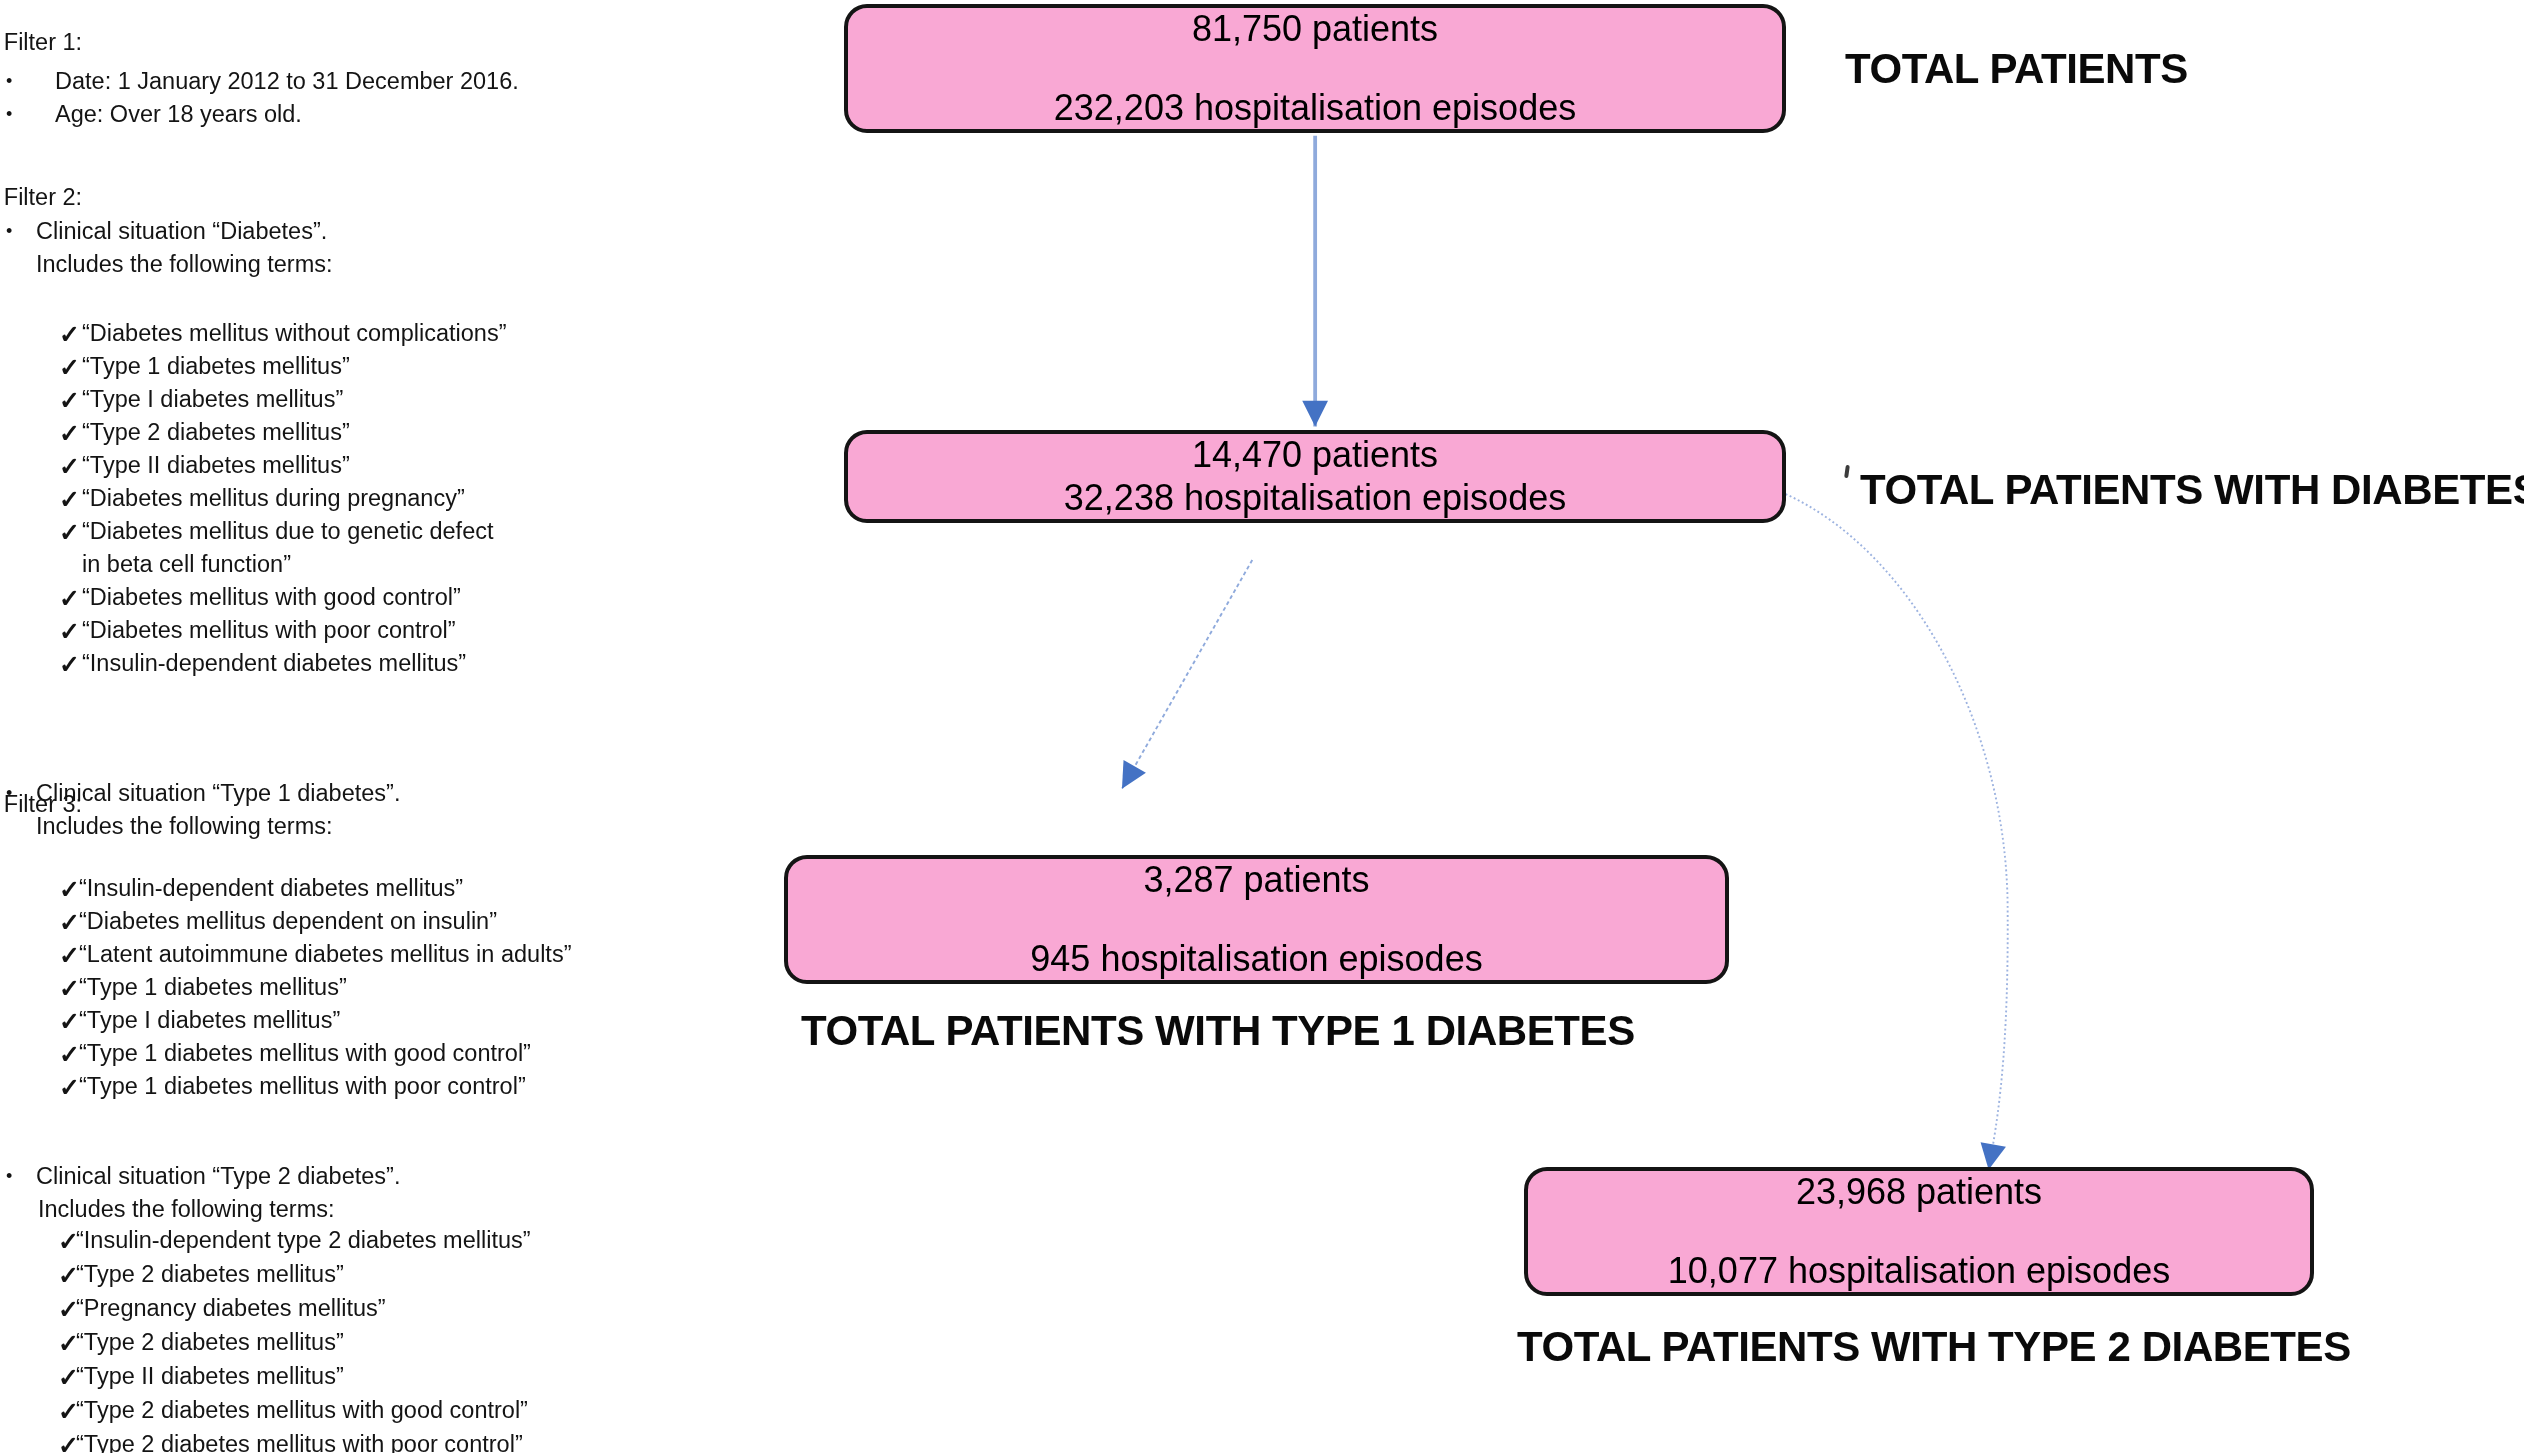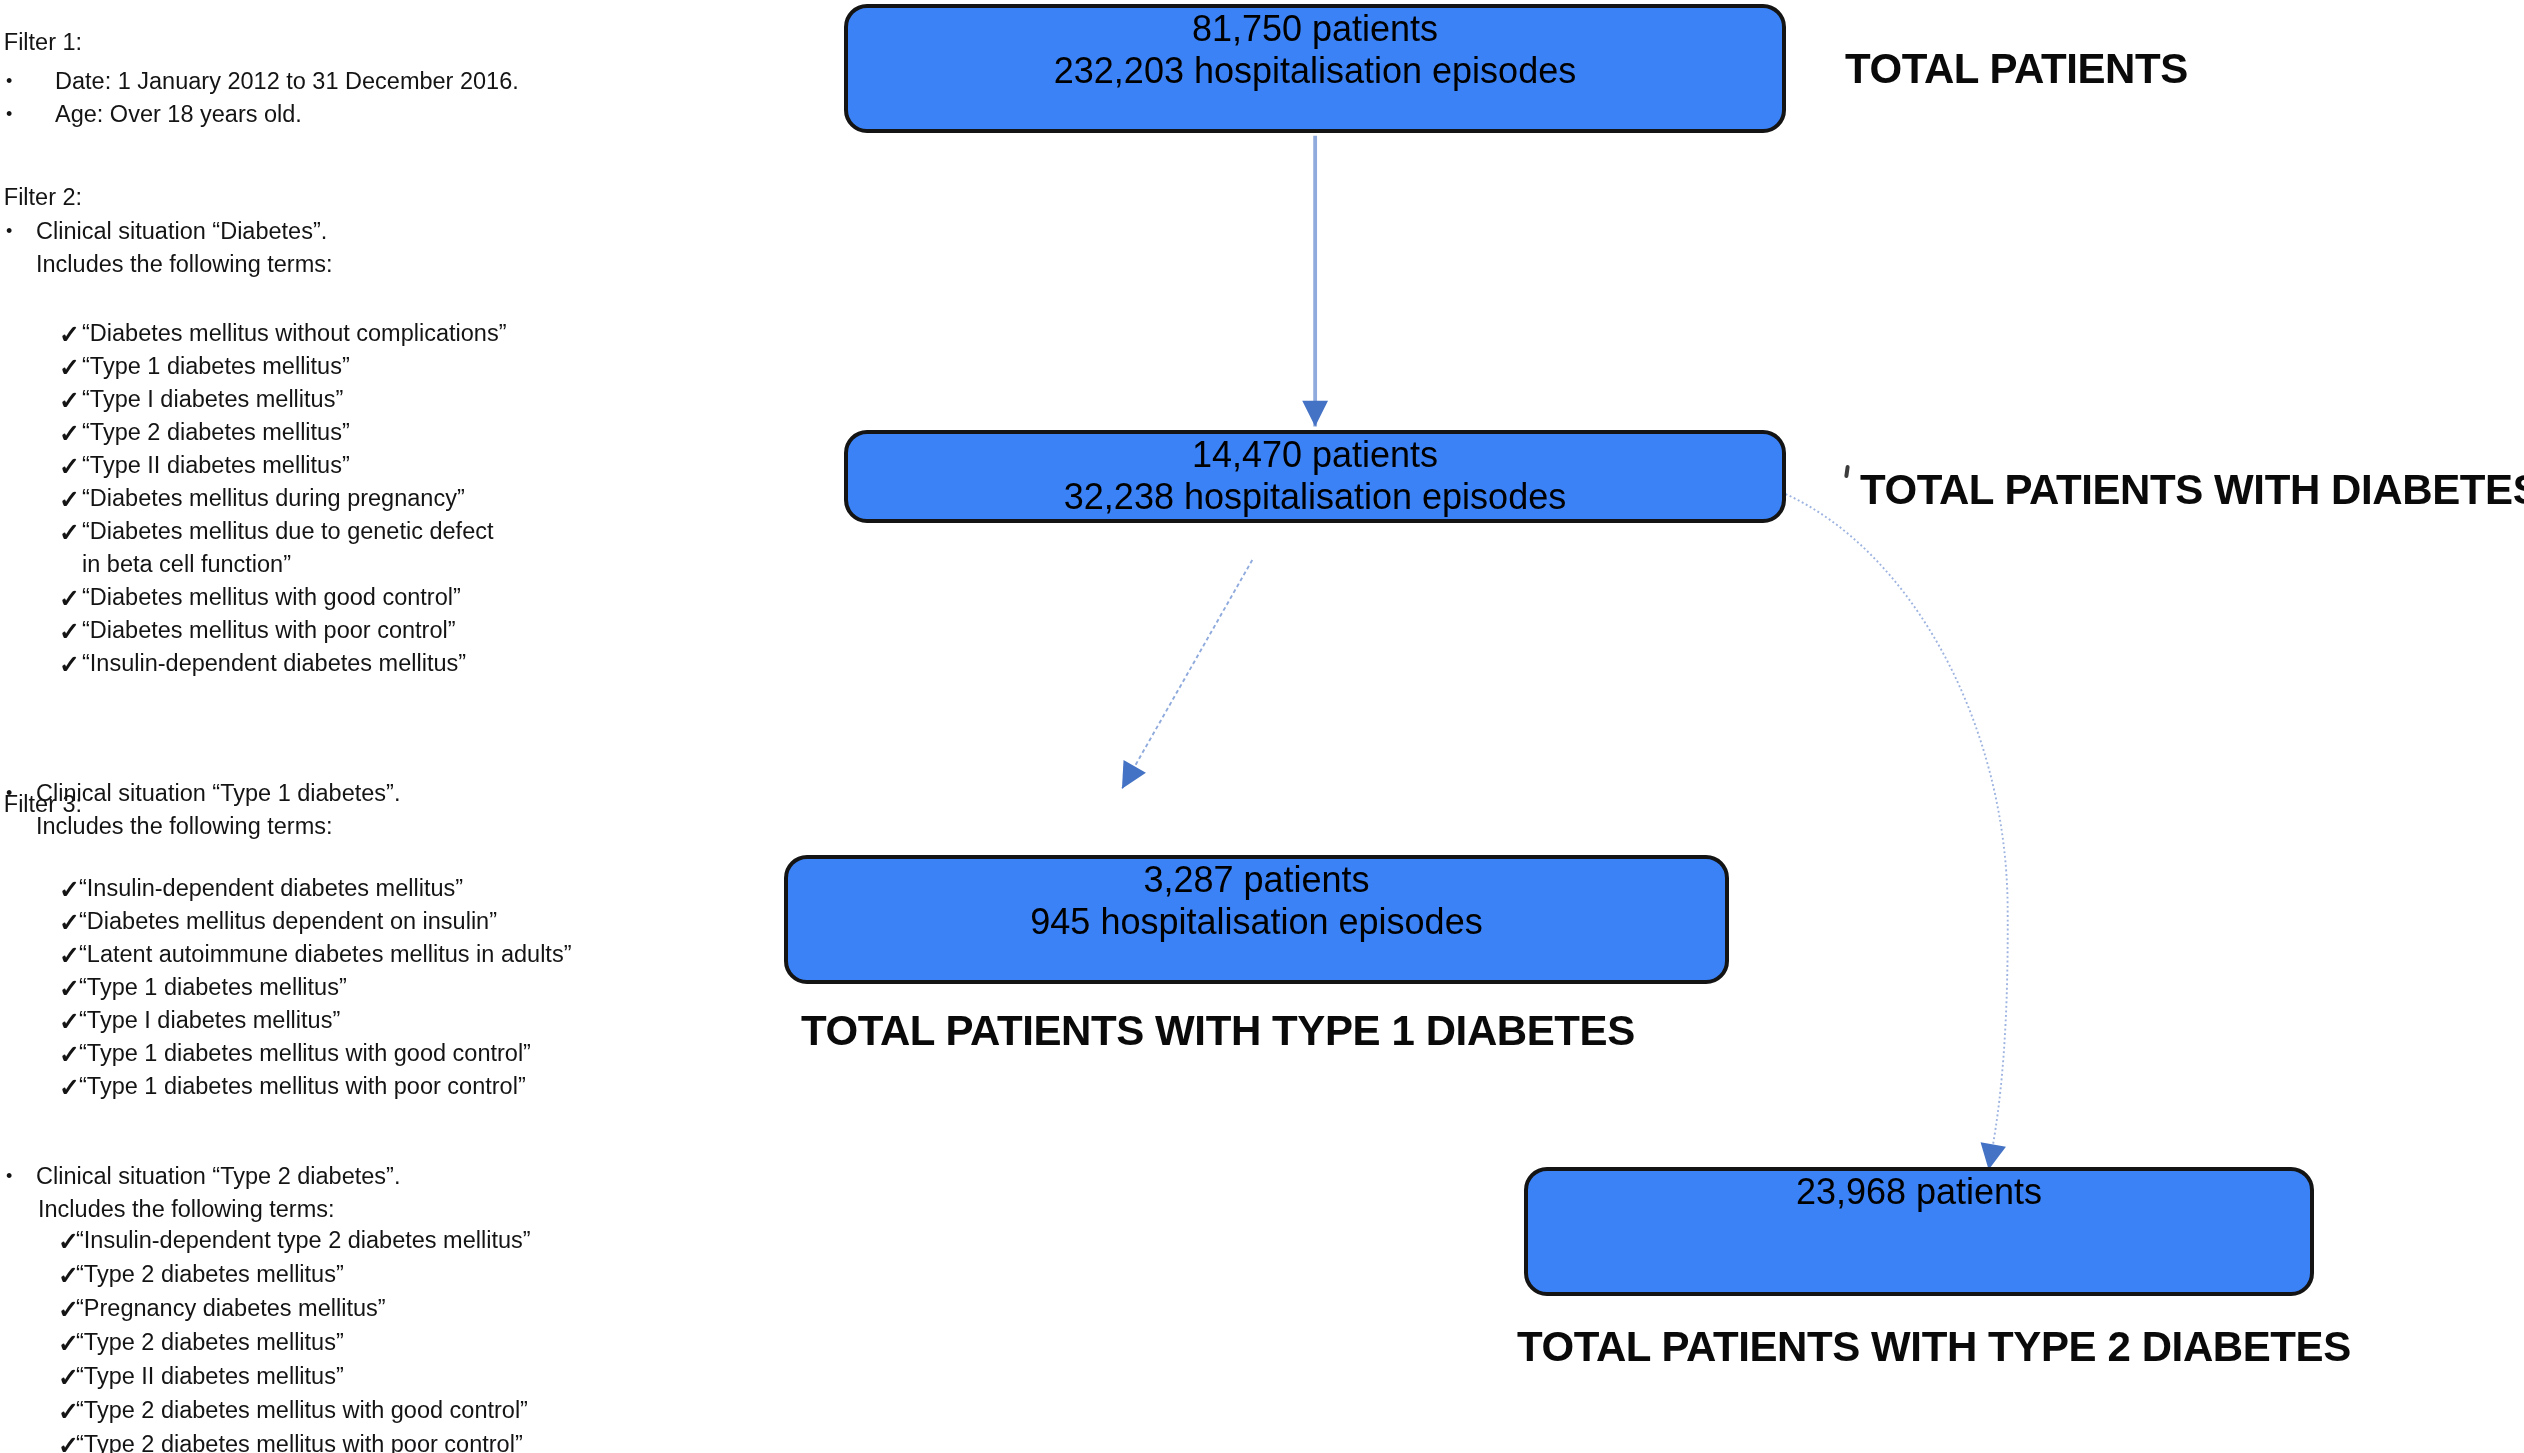--- a/index.html
+++ b/index.html
@@ -23,22 +23,22 @@
   .term-row{position:relative;padding-left:82px;line-height:33px;white-space:pre-line;}
   .terms.f3 .term-row{padding-left:79px;line-height:33px;}
   .terms.t2 .term-row{padding-left:76px;line-height:34px;}
   .check{position:absolute;left:59px;top:0.8px;font-size:25px;font-weight:600;}
   .terms.t2 .check{left:58px;}
   
   .fbox{
     position:absolute;
     border:4.5px solid #141414;
     border-radius:23px;
-    background:#3b82f6;
-    display:flex;flex-direction:column;align-items:center;justify-content:flex-start;
+    background:#f9a8d4;
+    display:flex;flex-direction:column;align-items:center;justify-content:space-between;
     font-size:36px;line-height:42px;color:#000;
     text-align:center;white-space:nowrap;
     box-sizing:border-box;
   }
   .flabel{
     position:absolute;
     font-weight:bold;font-size:42px;line-height:42px;
     letter-spacing:-0.4px;white-space:nowrap;color:#0a0a0a;
   }
   #arrow-layer{position:absolute;left:0;top:0;width:2525px;height:1454px;pointer-events:none;}
@@ -150,17 +150,18 @@
   <div class="flabel" style="left:1860px;top:469px;">TOTAL PATIENTS WITH DIABETES</div>
 
   <div class="fbox" style="left: 784px; top: 855px; width: 945px; height: 129px; border-color: rgb(20, 20, 20);">
     <div>3,287 patients</div>
     <div>945 hospitalisation episodes</div>
   </div>
   <div class="flabel" style="left:801px;top:1010px;">TOTAL PATIENTS WITH TYPE 1 DIABETES</div>
 
   <div class="fbox" style="left: 1524px; top: 1167px; width: 790px; height: 129px; border-color: rgb(20, 20, 20); gap: 36px;">
     <div>23,968 patients</div>
+    <div>10,077 hospitalisation episodes</div>
   </div>
   <div class="flabel" style="left:1517px;top:1326px;">TOTAL PATIENTS WITH TYPE 2 DIABETES</div>
 
 </div>
 
 
 </body></html>

